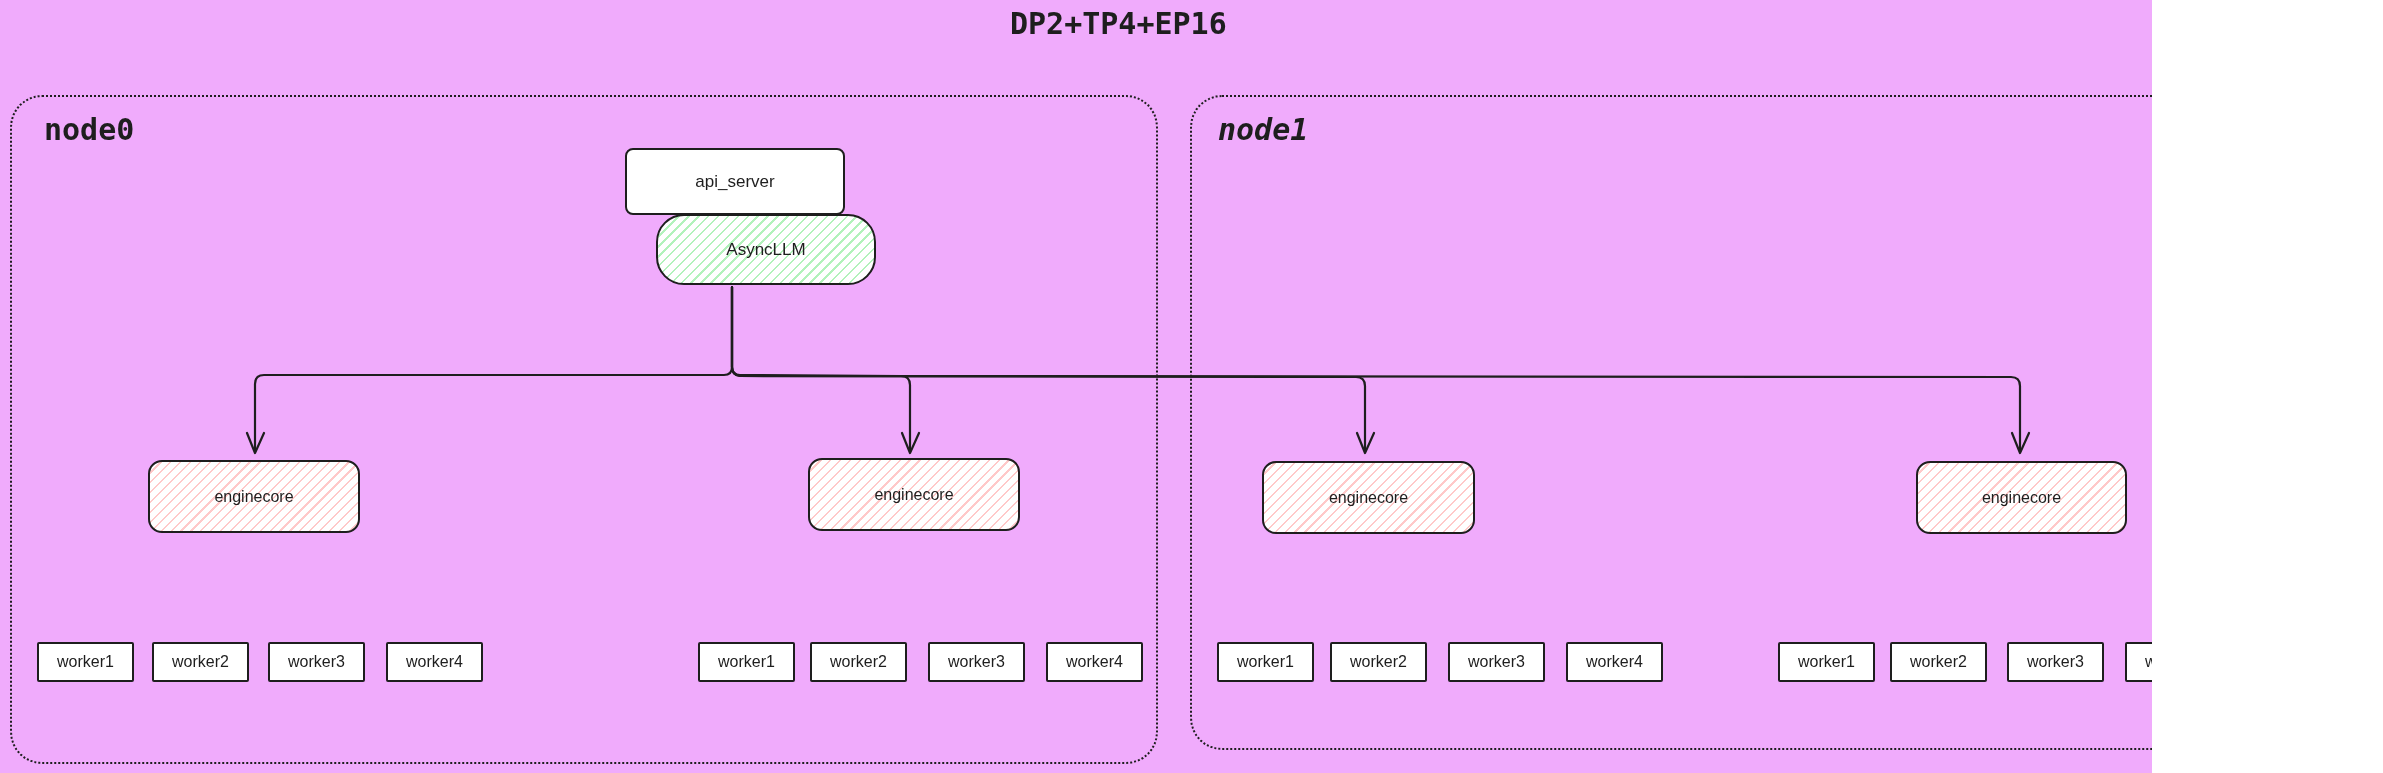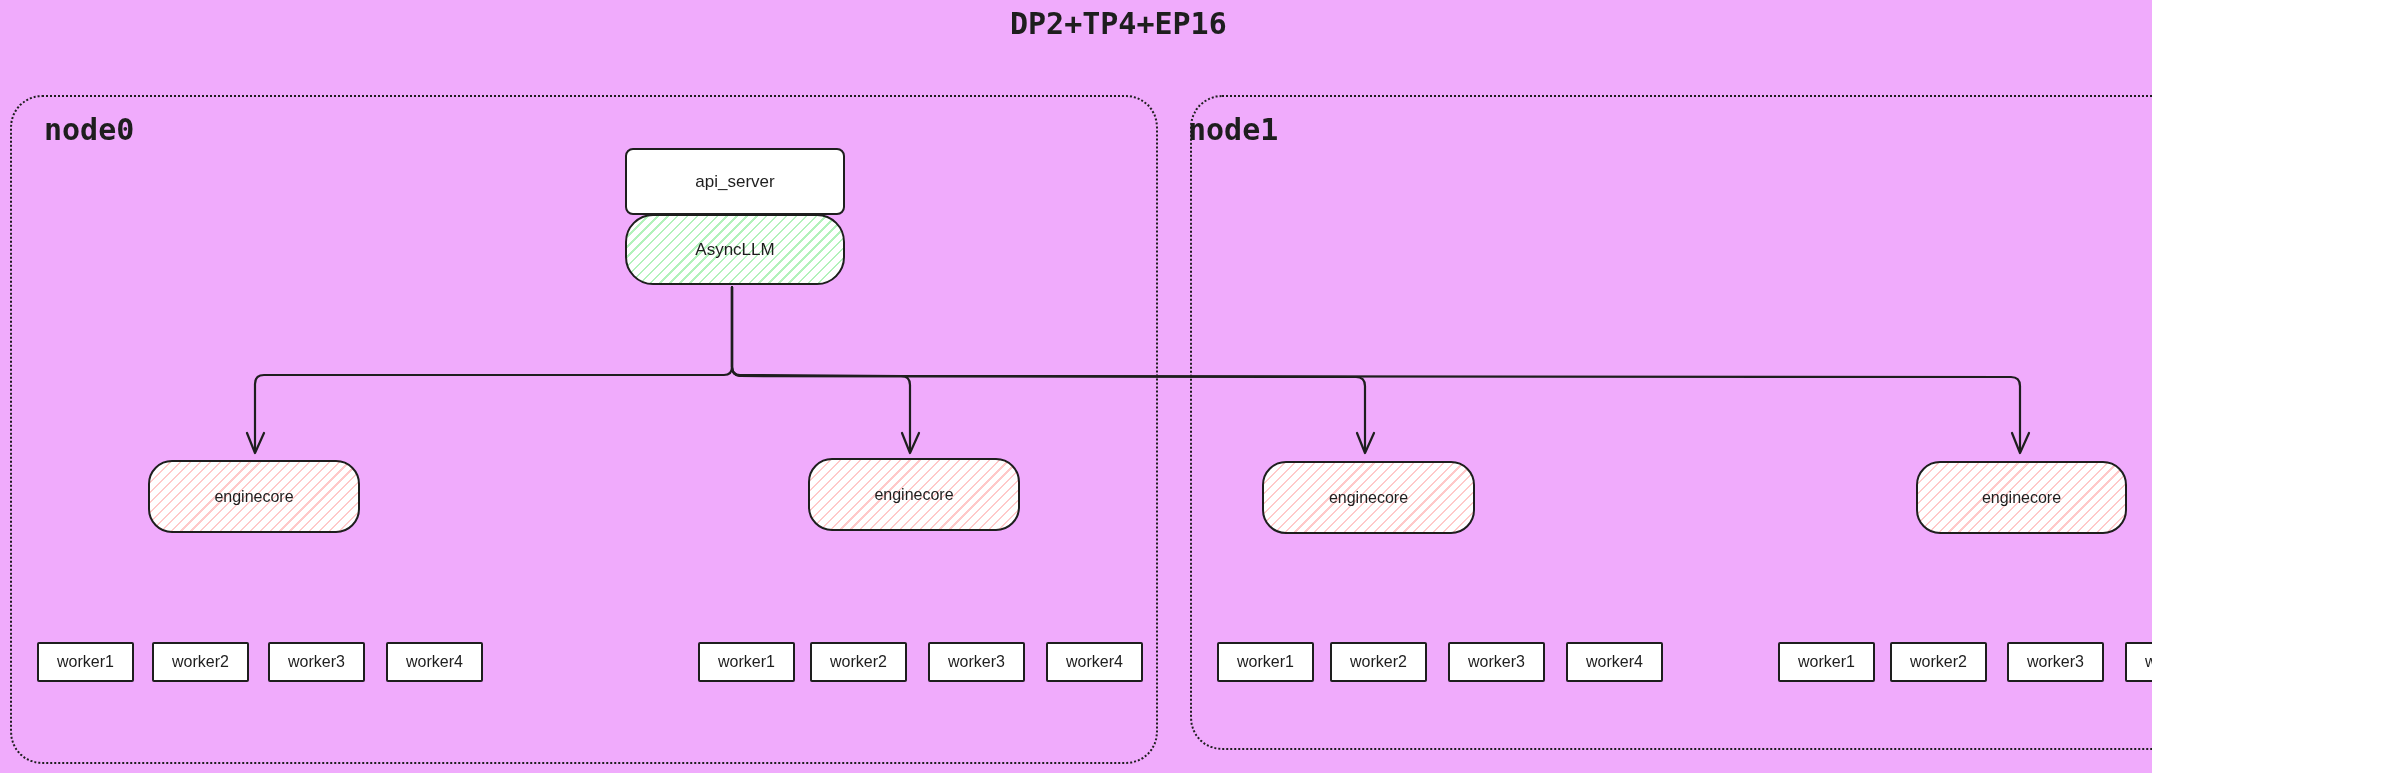--- a/index.html
+++ b/index.html
@@ -38,52 +38,52 @@
   .node1 { left: 1190px; top: 95px; width: 1181px; height: 655px; }
   .node-label {
     position: absolute;
     font-family: "DejaVu Sans Mono", monospace;
     font-size: 30px;
     font-weight: 700;
     color: #1e1e1e;
     white-space: nowrap;
   }
   .node0-label { left: 44px; top: 112px; text-align: center; }
-  .node1-label { left: 1188px; top: 112px; }
+  .node1-label { left: 1218px; top: 112px; font-style: italic; }
   .shape {
     position: absolute;
     box-sizing: border-box;
     border: 2.5px solid #1e1e1e;
     background: #ffffff;
     display: flex;
     align-items: center;
     justify-content: center;
     font-size: 17px;
     color: #1e1e1e;
     white-space: nowrap;
   }
   .api-server {
     left: 625px; top: 148px; width: 220px; height: 67px;
     border-radius: 8px;
     z-index: 3;
   }
   .async-llm {
-    left: 625px; top: 214px; width: 220px; height: 71px;
+    left: 656px; top: 214px; width: 220px; height: 71px;
     border-radius: 28px;
     background-color: #ffffff;
     background-image: repeating-linear-gradient(
       135deg,
       #b2f2bb 0px, #b2f2bb 1.7px,
       transparent 1.7px, transparent 7px
     );
     z-index: 2;
   }
   .enginecore {
     height: 73px;
-    border-radius: 24px;
+    border-radius: 14px;
     background-color: #ffffff;
     background-image: repeating-linear-gradient(
       135deg,
       #ffc9c9 0px, #ffc9c9 1.5px,
       transparent 1.5px, transparent 7px
     );
     font-size: 16px;
     z-index: 2;
   }
   .ec1 { left: 148px;  top: 460px; width: 212px; }

